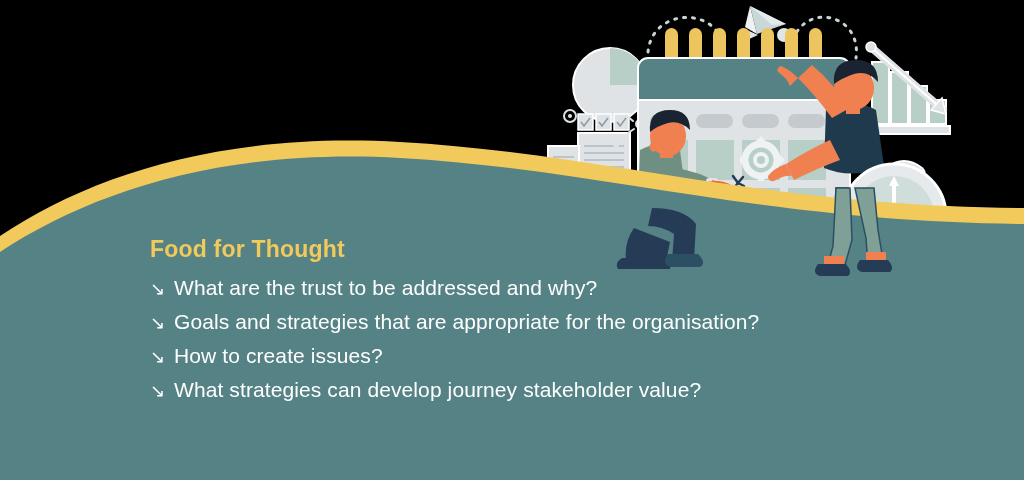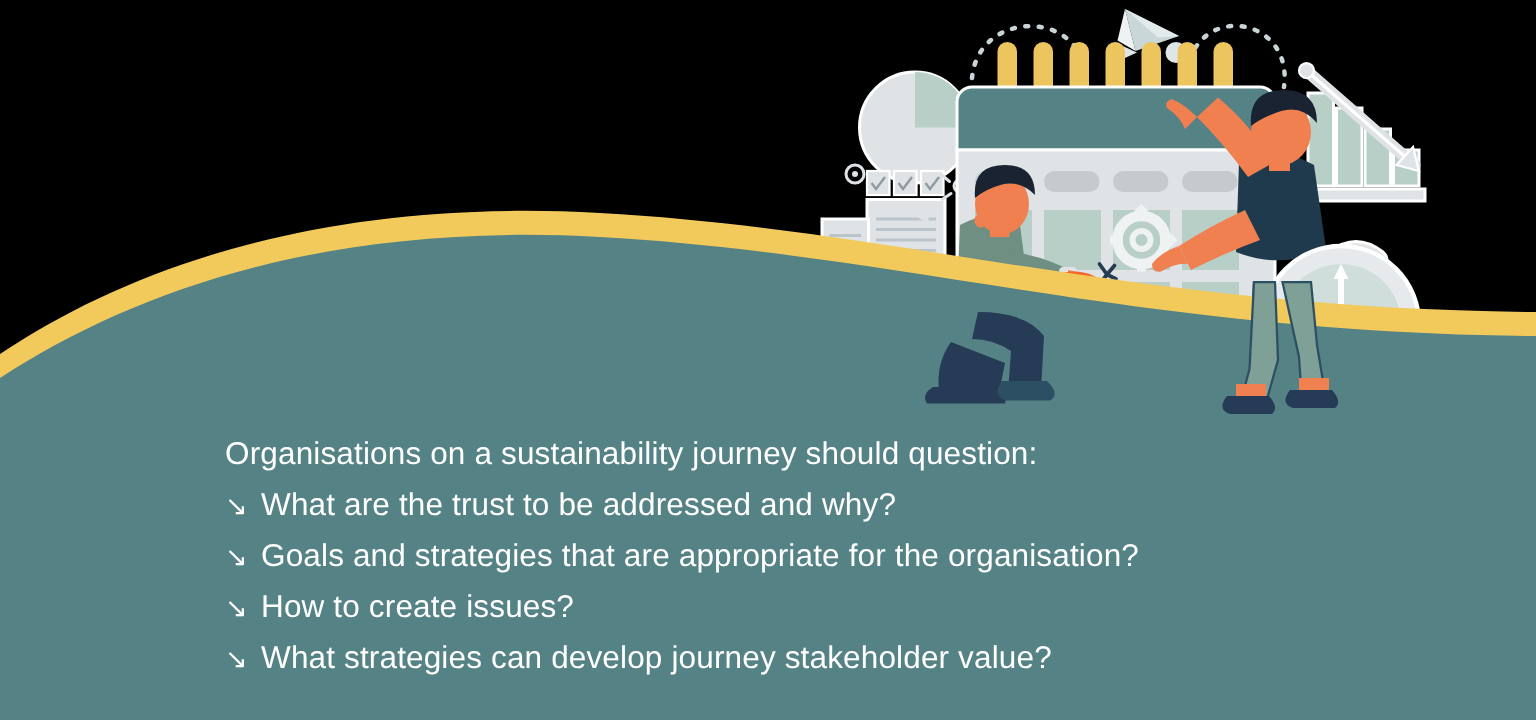--- a/index.html
+++ b/index.html
@@ -308,22 +308,22 @@
     <g>
       <path d="M634 228 q-10 14 -8 32 l40 2 l4 -20 z" fill="#263b55"></path>
       <path d="M622 258 q-8 5 -4 11 h52 l2 -11 z" fill="#263b55"></path>
       <path d="M652 208 q32 0 44 16 l-2 36 l-22 2 l2 -28 q-12 -8 -26 -8 z" fill="#263b55"></path>
       <path d="M668 254 q-7 9 2 13 h30 q7 -4 -2 -13 z" fill="#2c4f63"></path>
     </g>
   </svg>
 
   <div id="text-block">
 
-
-    <div id="intro-line">Organisations on a sustainability journey should question:</div>
+    <div id="heading">Food for Thought</div>
+
 
     <div class="bullet-row">
       <span class="bullet-mark">↘</span>
       <span class="bullet-text">What are the trust to be addressed and why?</span>
     </div>
 
     <div class="bullet-row">
       <span class="bullet-mark">↘</span>
       <span class="bullet-text">Goals and strategies that are appropriate for the organisation?</span>
     </div>

